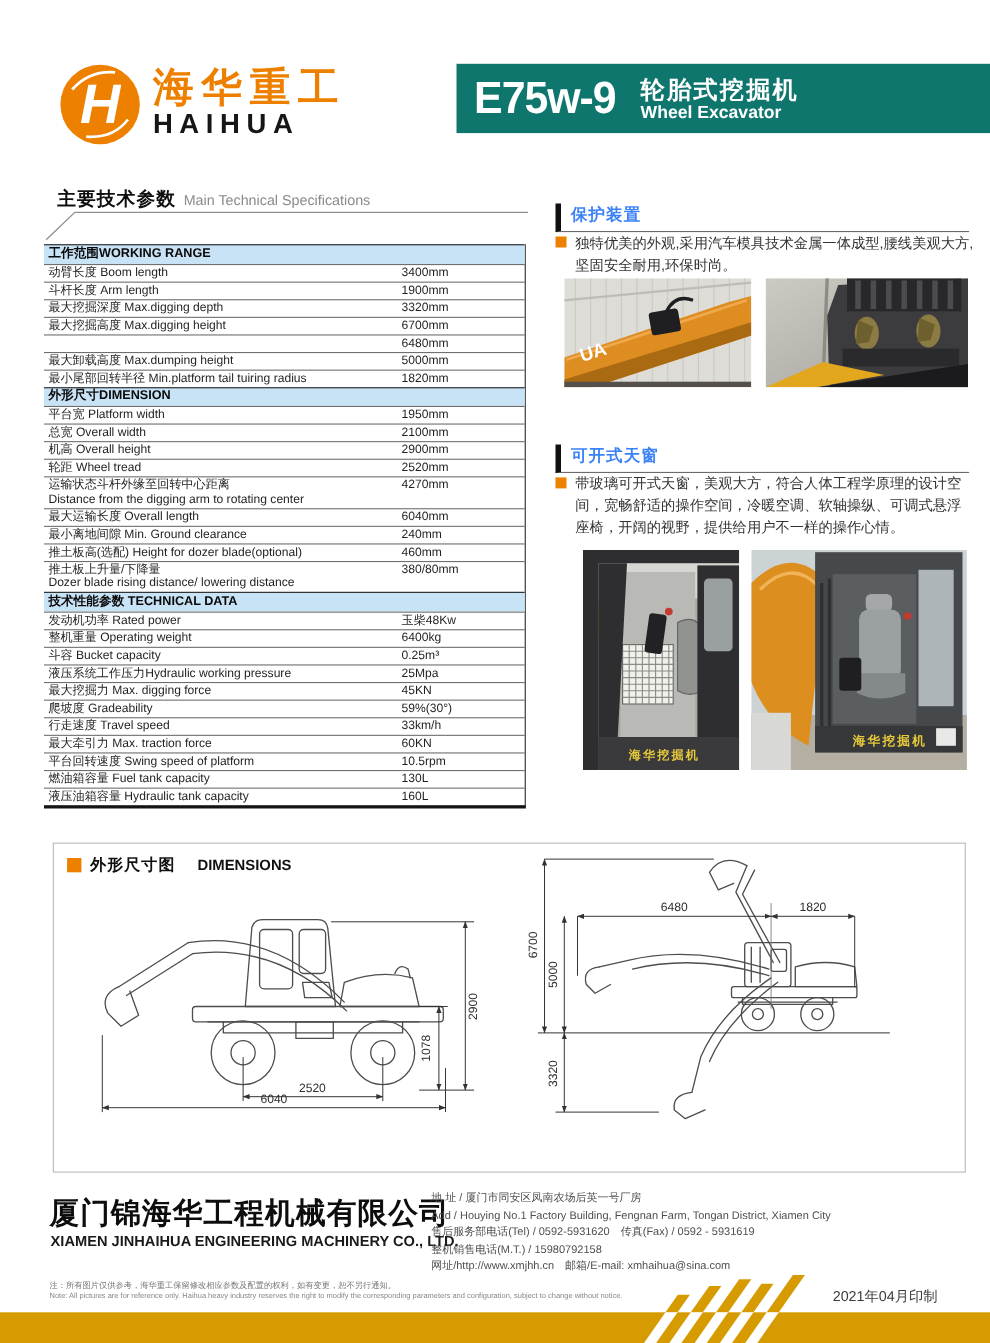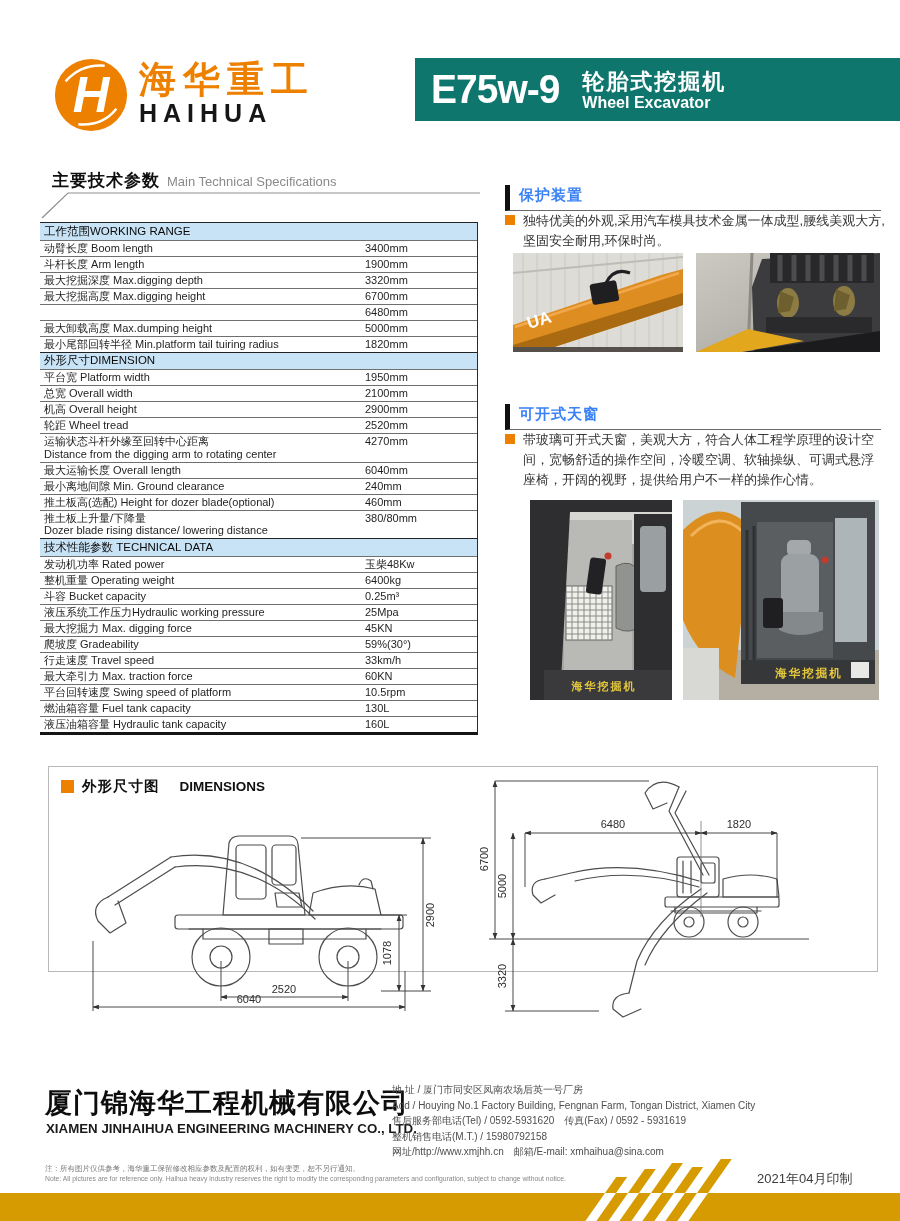--- a/index.html
+++ b/index.html
@@ -22,42 +22,42 @@
 
   
   .spec-heading{position:absolute;left:52px;top:169px;display:flex;align-items:baseline;gap:7px;white-space:nowrap;}
   .h-cn{font-size:17px;font-weight:800;color:#0f0f0f;letter-spacing:1px;}
   .h-en{font-size:13px;color:#8a8a8a;}
   .heading-rule{position:absolute;left:38px;top:189px;}
 
   
   .spec-table{position:absolute;left:40px;top:222px;width:438px;box-sizing:border-box;
               border-right:1.5px solid #2a2a2a;border-bottom:3px solid #151515;}
-  .spec-sec-header{background:#C9E3F6;border-top:1.5px solid #222;font-size:11.5px;font-weight:400;
+  .spec-sec-header{background:#C9E3F6;border-top:1.5px solid #222;font-size:11.5px;font-weight:700;
                    color:#0a0a0a;padding:1.5px 4px;line-height:13.5px;}
   .spec-row{position:relative;border-top:1px solid #6f6f6f;padding:1px 4px;min-height:13px;}
   .spec-label{font-size:11px;color:#1f1f1f;line-height:12.8px;padding-right:100px;}
   .spec-label div{line-height:12.8px;}
   .spec-value{position:absolute;left:325px;top:1px;font-size:11px;color:#1f1f1f;line-height:12.8px;white-space:nowrap;}
 
   
   .feat-header{position:absolute;left:505px;width:376px;border-left:5px solid #101010;
                border-bottom:1px solid #6a6a6a;padding:1px 0 5px 9px;box-sizing:border-box;}
   .feat-title{font-size:15px;font-weight:800;color:#3b82f6;letter-spacing:1px;}
   #feat1-header{top:185px;} #feat2-header{top:404px;}
   .feat-text{position:absolute;left:505px;width:380px;font-size:13px;line-height:19.5px;color:#333;
              padding-left:18px;box-sizing:border-box;}
   #feat1-text{top:211px;} #feat2-text{top:430px;line-height:20px;}
   .bullet{position:absolute;left:0;top:4px;width:10px;height:10px;background:#EE8000;}
   #photos1{position:absolute;left:513px;top:253px;display:flex;gap:13px;}
   #photos2{position:absolute;left:530px;top:500px;display:flex;gap:11px;}
   .photo{display:block;}
 
   
-  .dims-box{position:absolute;left:48px;top:766px;width:830px;height:206px;border:1px solid #b8b8b8;box-sizing:border-box;}
+  .dims-box{position:absolute;left:48px;top:766px;width:830px;height:300px;border:1px solid #b8b8b8;box-sizing:border-box;}
   .dims-title{position:absolute;left:12px;top:10px;display:flex;align-items:center;gap:8px;white-space:nowrap;}
   .dims-square{width:13px;height:13px;background:#EE8000;}
   .dims-cn{font-size:14.5px;font-weight:800;color:#101010;letter-spacing:1px;}
   .dims-en{font-size:13.5px;font-weight:800;color:#101010;padding-left:12px;}
   #svg-side{position:absolute;left:14px;top:34px;}
   #svg-range{position:absolute;left:430px;top:4px;}
 
   
   .company-cn{position:absolute;left:45px;top:1085px;font-size:27px;font-weight:800;color:#0d0d0d;letter-spacing:1px;white-space:nowrap;}
   .company-en{position:absolute;left:46px;top:1121px;font-size:13.3px;font-weight:700;color:#1a1a1a;white-space:nowrap;}

